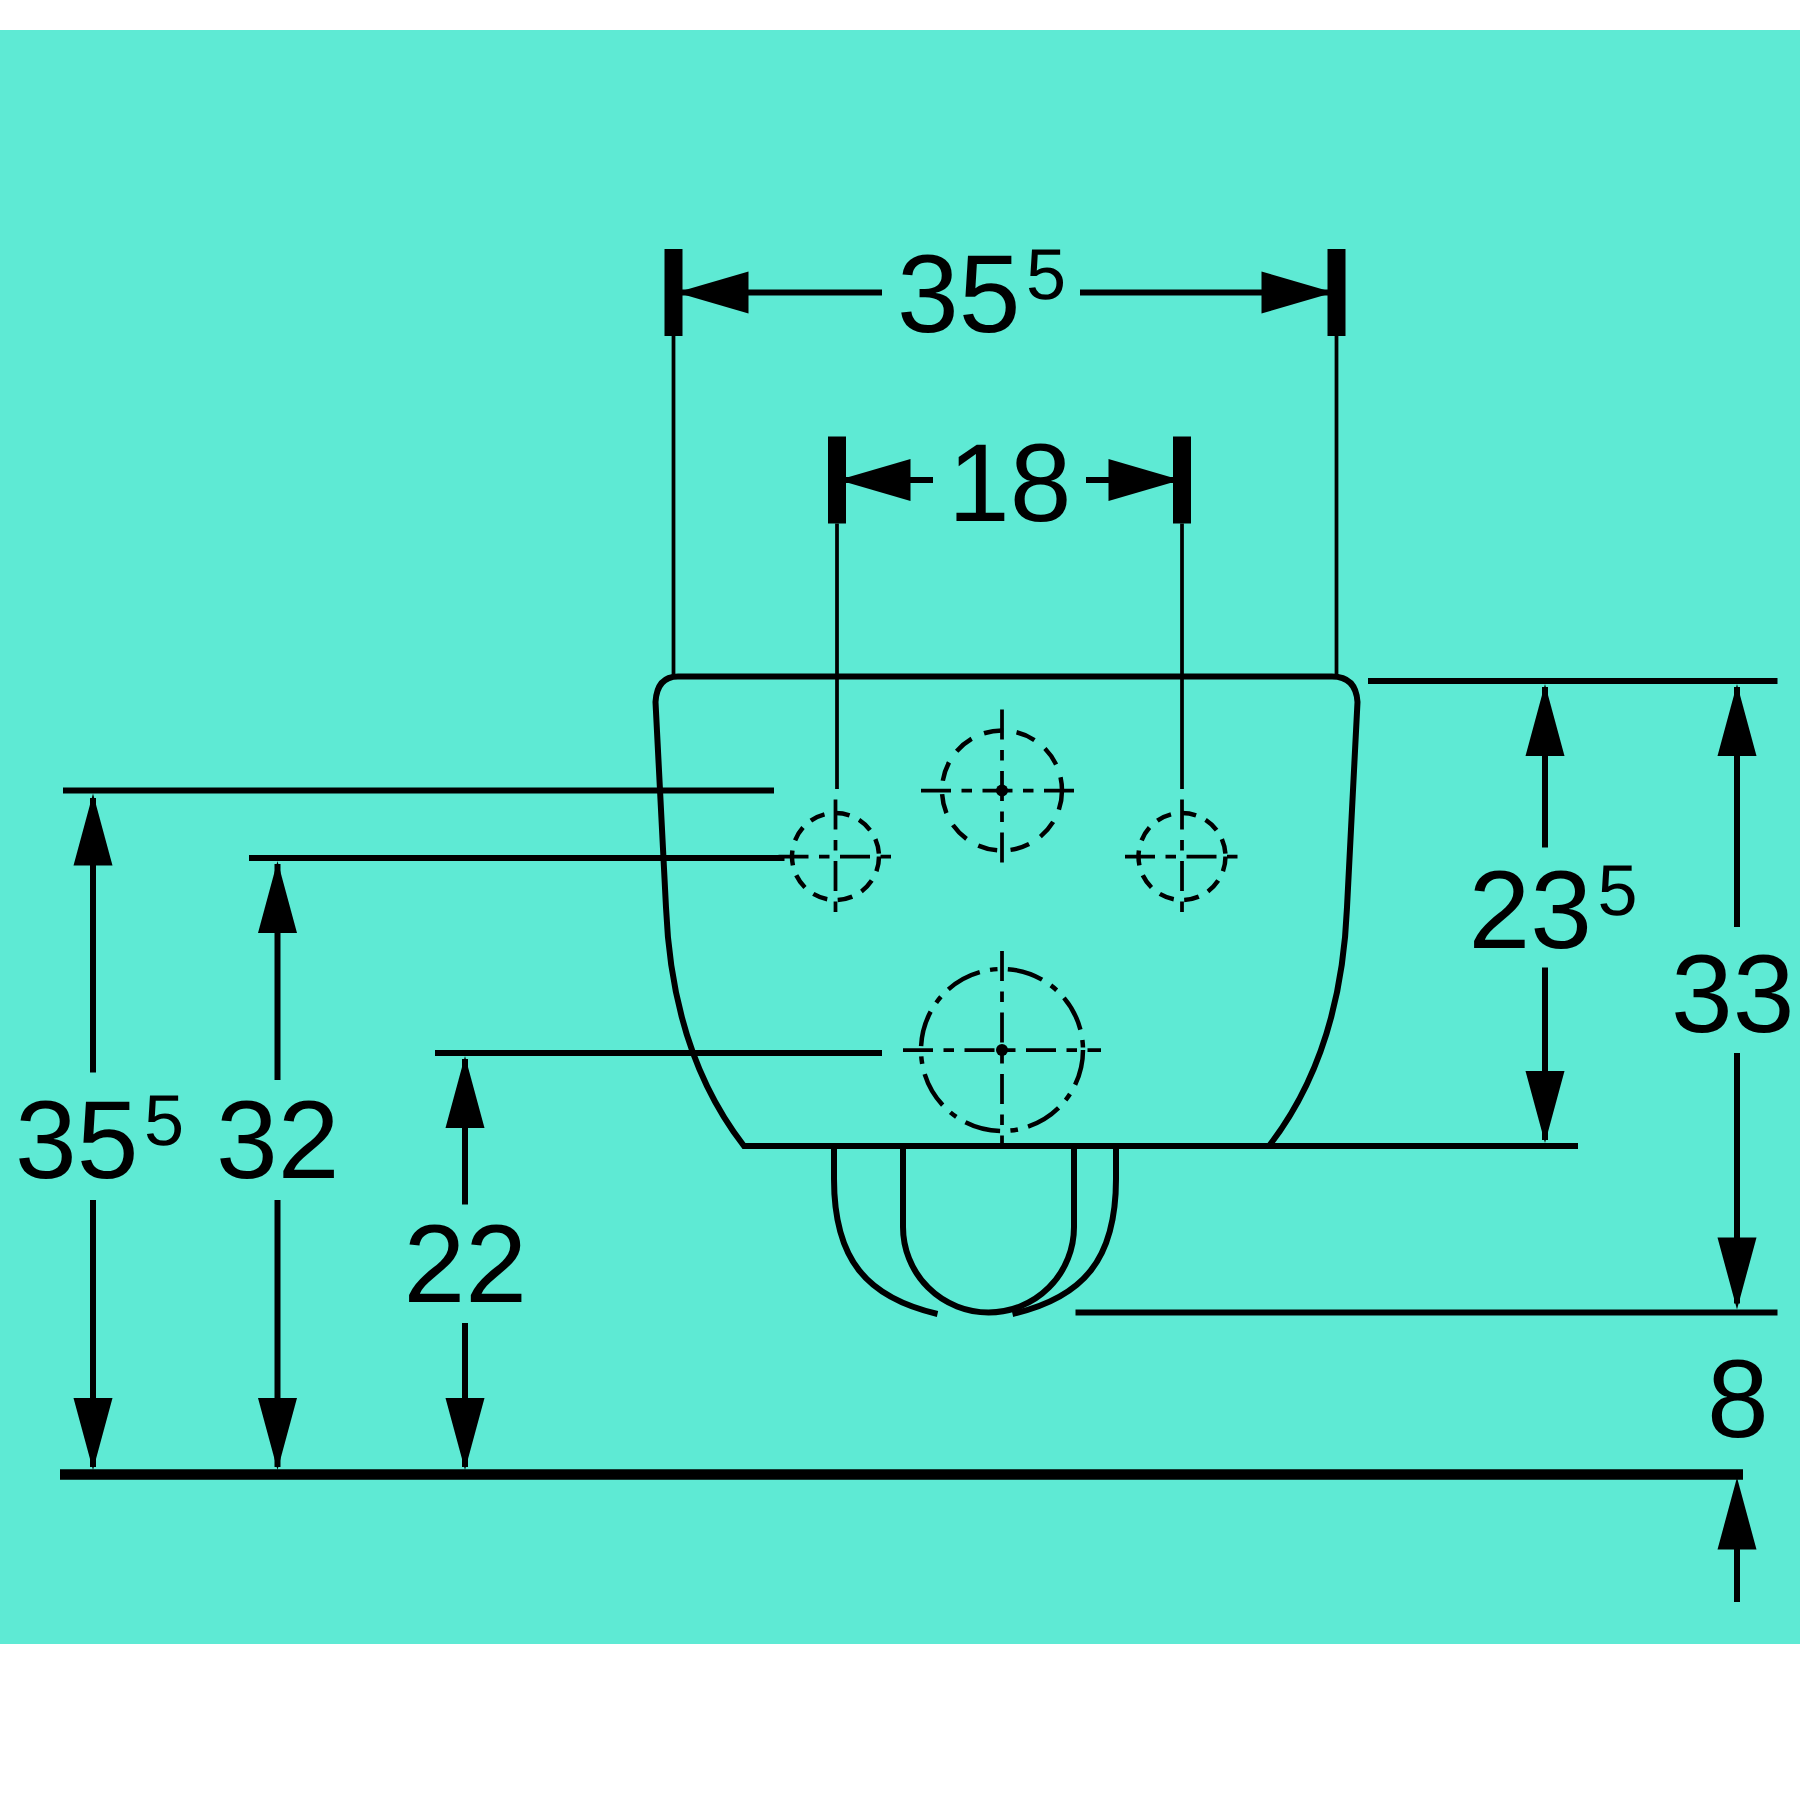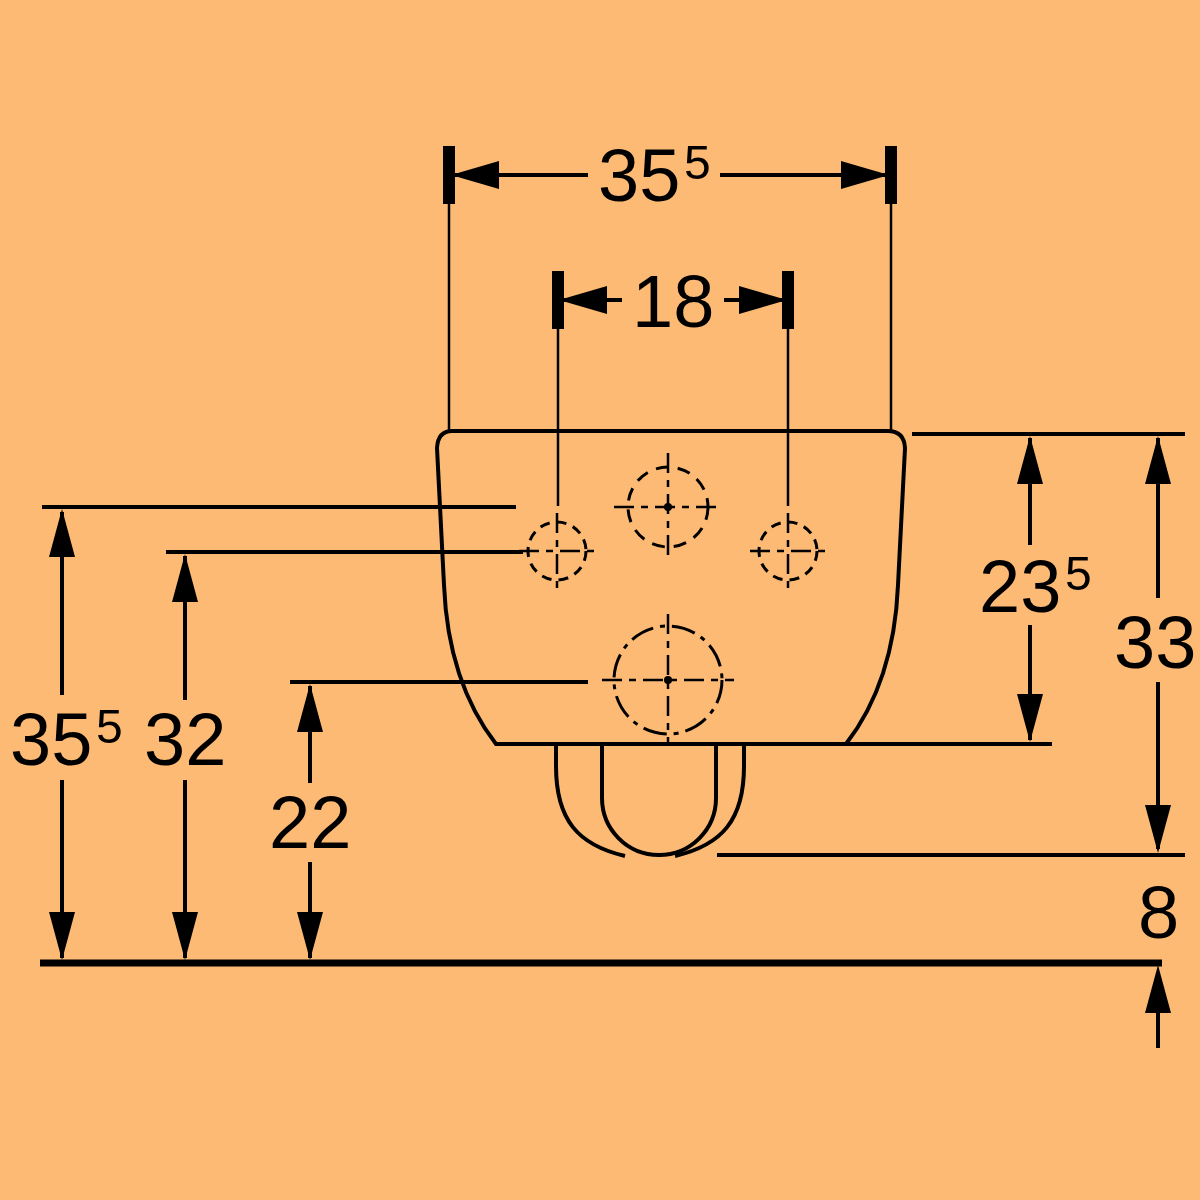--- a/index.html
+++ b/index.html
@@ -1,17 +1,17 @@
 <!DOCTYPE html>
 <html><head>
 <meta charset="utf-8">
 <style>
   html,body{margin:0;padding:0;background:#ffffff;}
-  .stage{position:relative;width:1200px;height:1200px;background:#fdba74;overflow:hidden;
-         font-family:"Liberation Sans", sans-serif;}
+  .stage{position:relative;width:1200px;height:1076px;background:#5eead4;overflow:hidden;
+         font-family:"Liberation Sans", sans-serif;margin-top:20px;}
   svg{position:absolute;top:0;left:0;}
   .ln{stroke:#000;stroke-width:4;fill:none;stroke-linecap:butt;}
   .thin{stroke:#000;stroke-width:2.5;fill:none;}
   .thick{stroke:#000;stroke-width:7;fill:none;}
   .dash{stroke:#000;stroke-width:3;fill:none;stroke-dasharray:13 9;}
   .dashsm{stroke:#000;stroke-width:3;fill:none;stroke-dasharray:10 7;}
   .cline{stroke:#000;stroke-width:2.5;fill:none;stroke-dasharray:20 7 7 7;}
   .cdot{stroke:#000;stroke-width:3;fill:none;stroke-dasharray:24 7 5 7;}
   .arr{fill:#000;stroke:none;}
   .bar{fill:#000;stroke:none;}

